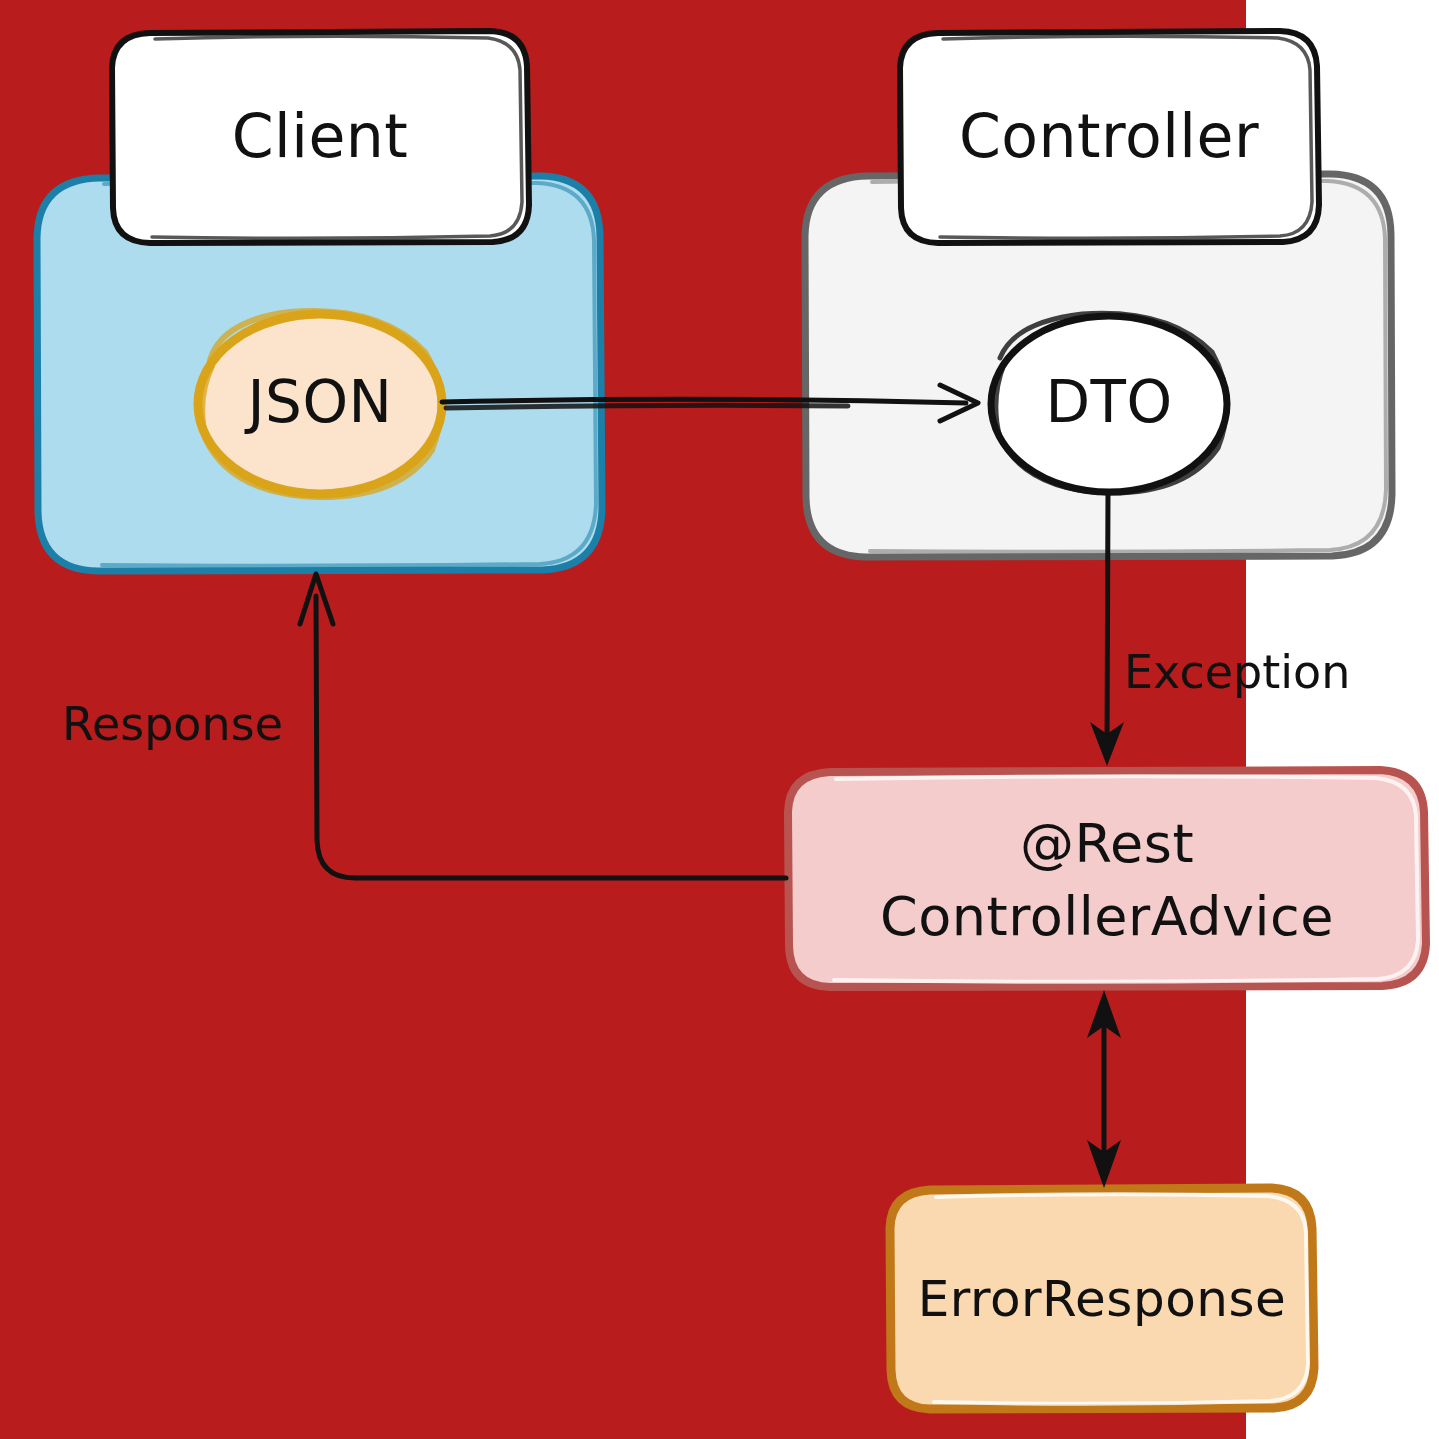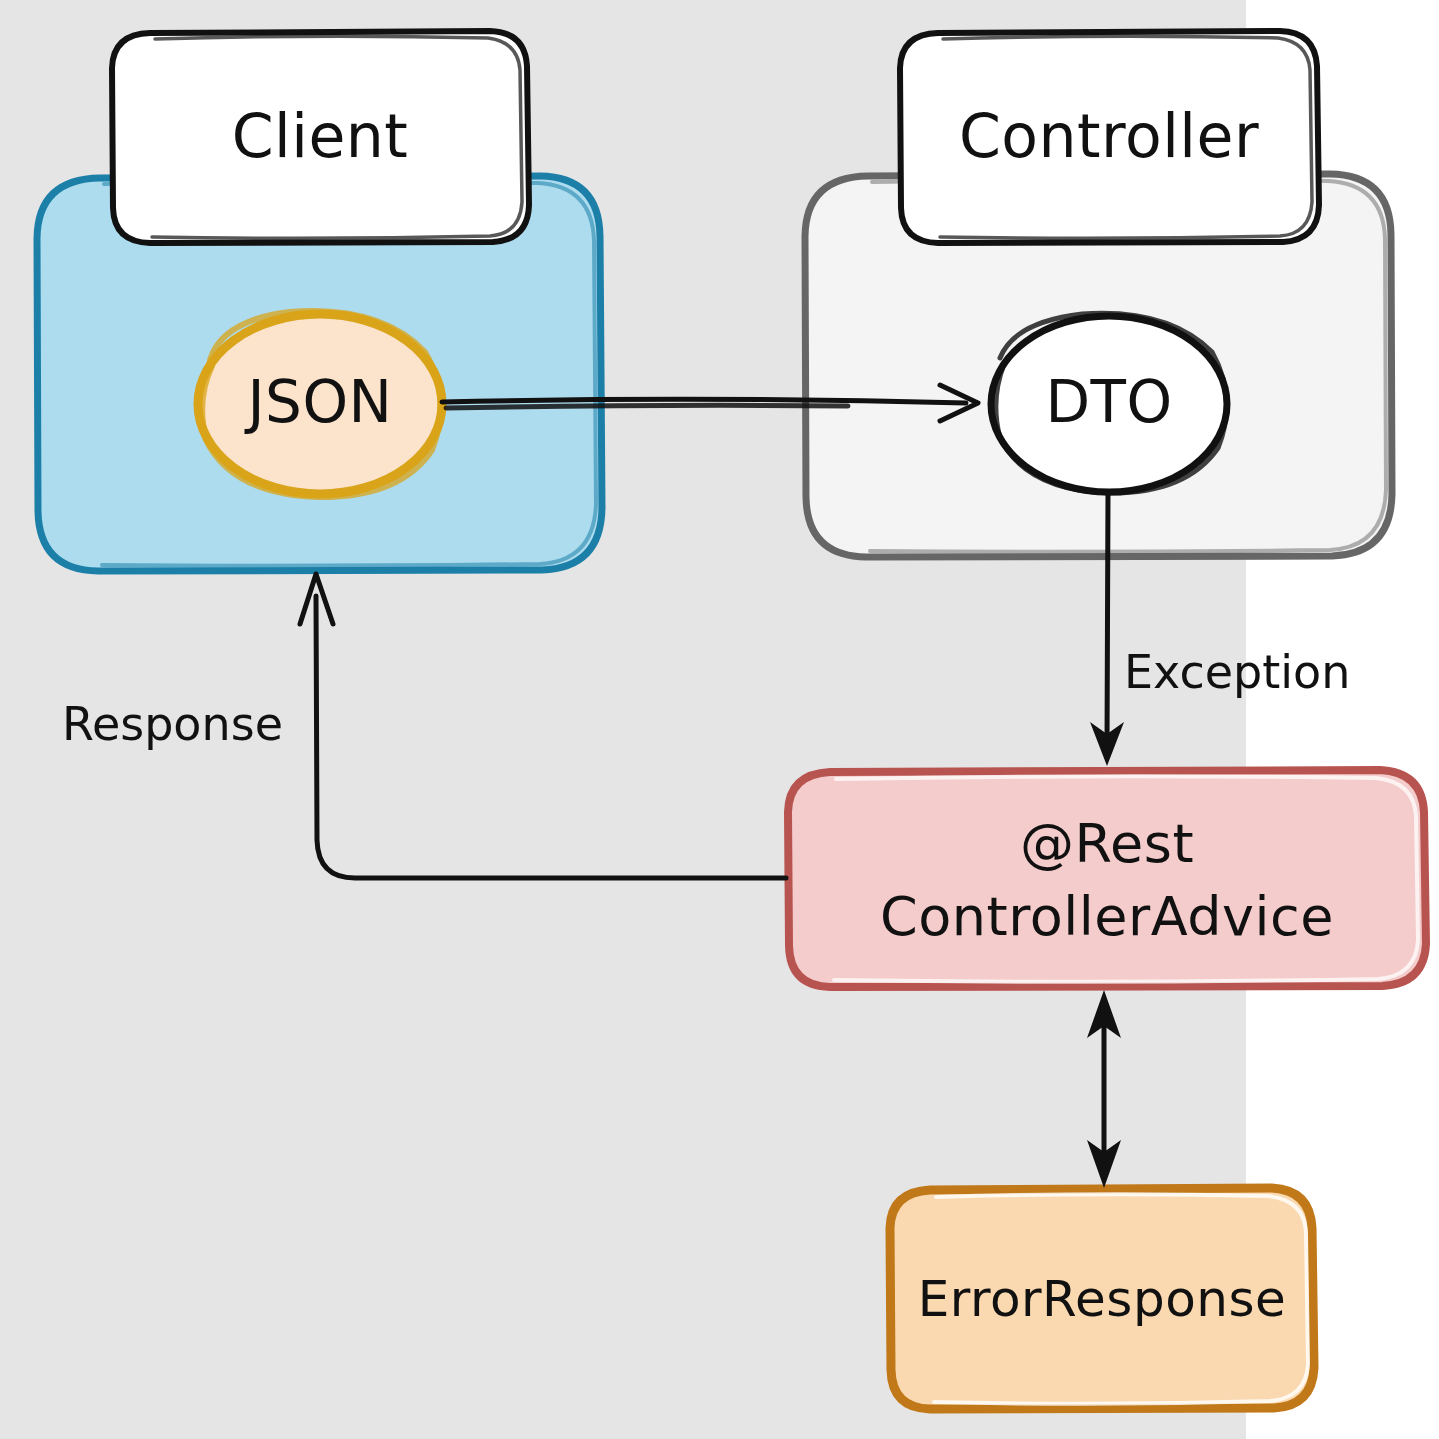--- a/index.html
+++ b/index.html
@@ -11,21 +11,21 @@
   body {
     width: 1439px;
     height: 1439px;
     font-family: "DejaVu Sans", sans-serif;
     overflow: hidden;
   }
   #diagram-root {
     position: relative;
     width: 1246px;
     height: 1439px;
-    background: #e5e5e5;
+    background: #b91c1c;
   }
   svg.canvas {
     position: absolute;
     top: 0;
     left: 0;
     width: 1439px;
     height: 1439px;
     display: block;
   }
   .node-label {

